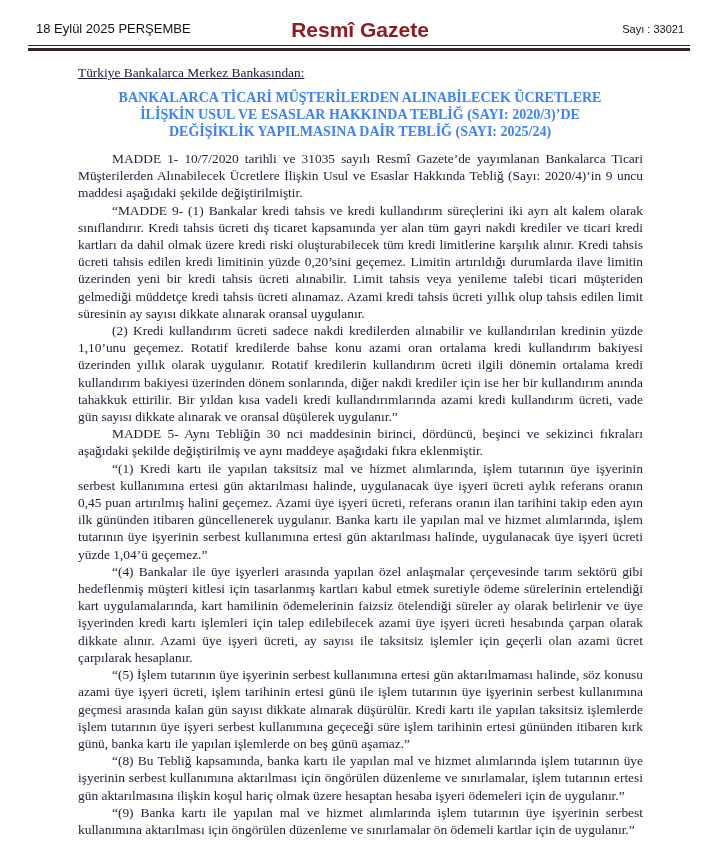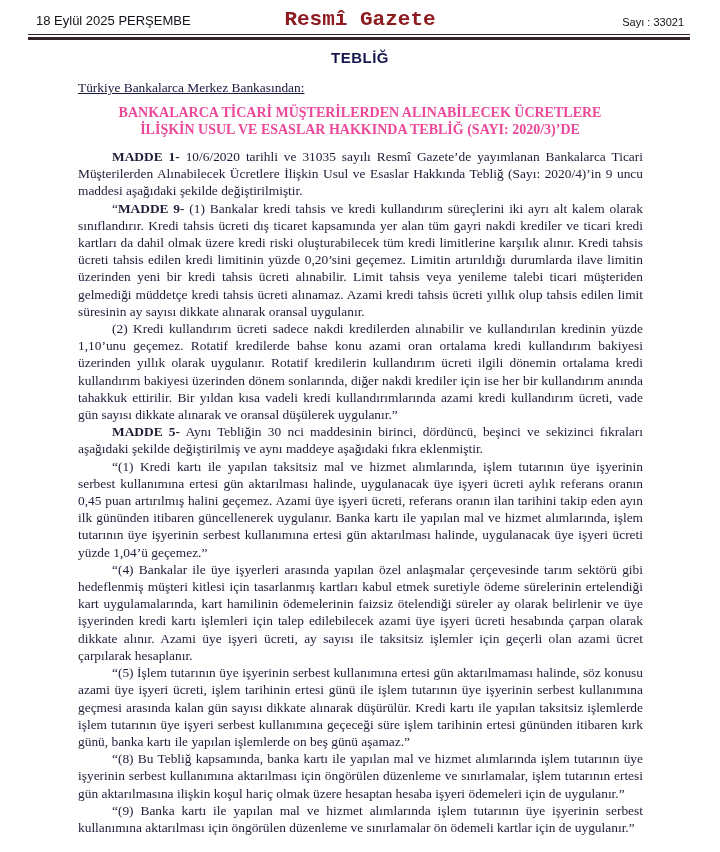--- a/index.html
+++ b/index.html
@@ -7,32 +7,33 @@
     position:relative;
     width:720px; height:852px;
     background:#ffffff;
     overflow:hidden;
     font-family:"Liberation Serif", serif;
     color:#1d1d38;
     box-sizing:border-box;
   }
   
   .masthead {
-    display:flex; align-items:flex-end;
+    display:flex; align-items:center;
     padding:8px 36px 0 36px;
+    margin-top:10px;
   }
   .masthead .cell { flex:1; }
   .masthead .left {
     font-family:"Liberation Sans", sans-serif;
     font-size:13px; color:#111118;
     padding-bottom:3px;
   }
   .masthead .center {
     flex:0 0 auto;
-    font-family:Liberation Mono, monospace;
+    font-family:Liberation Sans, sans-serif;
     font-size:21px; font-weight:bold;
     color:#8e1b20;
     padding:0 10px;
   }
   .masthead .right {
     font-family:"Liberation Sans", sans-serif;
     font-size:11px; color:#111118;
     text-align:right; padding-bottom:3px;
   }
   .header-rule {
@@ -55,57 +56,57 @@
     margin:14px 77px 0 78px;
     font-size:13.4px;
     text-decoration:underline;
     color:#17173c;
   }
   .doc-title {
     margin:8px 40px 0 40px;
     text-align:center;
     font-weight:bold;
     font-size:14px; line-height:17px;
-    color:#ec4899;
+    color:#3b82f6;
   }
   
   .doc-body {
     margin:10px 77px 0 78px;
     text-align:justify;
     font-size:13.4px;
     line-height:17.2px;
     color:#1d1d38;
   }
   .para { margin:0; text-indent:34px; }
-  .para .lead { font-weight:bold; }
+  .para .lead { font-weight:normal; }
 </style>
 </head>
 <body>
 
 <div class="page">
 
   <div class="masthead">
     <div class="cell left">18 Eylül 2025 PERŞEMBE</div>
     <div class="center">Resmî Gazete</div>
     <div class="cell right">Sayı : 33021</div>
   </div>
 
   <div class="header-rule"></div>
 
-  <div class="section-heading">TEBLİĞ</div>
 
   <div class="issuer">Türkiye Bankalarca Merkez Bankasından:</div>
 
   <div class="doc-title">
     <div>BANKALARCA TİCARİ MÜŞTERİLERDEN ALINABİLECEK ÜCRETLERE</div>
     <div>İLİŞKİN USUL VE ESASLAR HAKKINDA TEBLİĞ (SAYI: 2020/3)’DE</div>
+    <div>DEĞİŞİKLİK YAPILMASINA DAİR TEBLİĞ (SAYI: 2025/24)</div>
   </div>
 
   <div class="doc-body">
-    <p class="para"><span class="prefix"></span><span class="lead">MADDE 1-</span><span> 10/6/2020 tarihli ve 31035 sayılı Resmî Gazete’de yayımlanan Bankalarca Ticari Müşterilerden Alınabilecek Ücretlere İlişkin Usul ve Esaslar Hakkında Tebliğ (Sayı: 2020/4)’in 9 uncu maddesi aşağıdaki şekilde değiştirilmiştir.</span></p>
+    <p class="para"><span class="prefix"></span><span class="lead">MADDE 1-</span><span> 10/7/2020 tarihli ve 31035 sayılı Resmî Gazete’de yayımlanan Bankalarca Ticari Müşterilerden Alınabilecek Ücretlere İlişkin Usul ve Esaslar Hakkında Tebliğ (Sayı: 2020/4)’in 9 uncu maddesi aşağıdaki şekilde değiştirilmiştir.</span></p>
     <p class="para"><span class="prefix">“</span><span class="lead">MADDE 9-</span><span> (1) Bankalar kredi tahsis ve kredi kullandırım süreçlerini iki ayrı alt kalem olarak sınıflandırır. Kredi tahsis ücreti dış ticaret kapsamında yer alan tüm gayri nakdi krediler ve ticari kredi kartları da dahil olmak üzere kredi riski oluşturabilecek tüm kredi limitlerine karşılık alınır. Kredi tahsis ücreti tahsis edilen kredi limitinin yüzde 0,20’sini geçemez. Limitin artırıldığı durumlarda ilave limitin üzerinden yeni bir kredi tahsis ücreti alınabilir. Limit tahsis veya yenileme talebi ticari müşteriden gelmediği müddetçe kredi tahsis ücreti alınamaz. Azami kredi tahsis ücreti yıllık olup tahsis edilen limit süresinin ay sayısı dikkate alınarak oransal uygulanır.</span></p>
     <p class="para"><span class="prefix"></span><span class="lead"></span><span>(2) Kredi kullandırım ücreti sadece nakdi kredilerden alınabilir ve kullandırılan kredinin yüzde 1,10’unu geçemez. Rotatif kredilerde bahse konu azami oran ortalama kredi kullandırım bakiyesi üzerinden yıllık olarak uygulanır. Rotatif kredilerin kullandırım ücreti ilgili dönemin ortalama kredi kullandırım bakiyesi üzerinden dönem sonlarında, diğer nakdi krediler için ise her bir kullandırım anında tahakkuk ettirilir. Bir yıldan kısa vadeli kredi kullandırımlarında azami kredi kullandırım ücreti, vade gün sayısı dikkate alınarak ve oransal düşülerek uygulanır.”</span></p>
     <p class="para"><span class="prefix"></span><span class="lead">MADDE 5-</span><span> Aynı Tebliğin 30 nci maddesinin birinci, dördüncü, beşinci ve sekizinci fıkraları aşağıdaki şekilde değiştirilmiş ve aynı maddeye aşağıdaki fıkra eklenmiştir.</span></p>
     <p class="para"><span class="prefix"></span><span class="lead"></span><span>“(1) Kredi kartı ile yapılan taksitsiz mal ve hizmet alımlarında, işlem tutarının üye işyerinin serbest kullanımına ertesi gün aktarılması halinde, uygulanacak üye işyeri ücreti aylık referans oranın 0,45 puan artırılmış halini geçemez. Azami üye işyeri ücreti, referans oranın ilan tarihini takip eden ayın ilk gününden itibaren güncellenerek uygulanır. Banka kartı ile yapılan mal ve hizmet alımlarında, işlem tutarının üye işyerinin serbest kullanımına ertesi gün aktarılması halinde, uygulanacak üye işyeri ücreti yüzde 1,04’ü geçemez.”</span></p>
     <p class="para"><span class="prefix"></span><span class="lead"></span><span>“(4) Bankalar ile üye işyerleri arasında yapılan özel anlaşmalar çerçevesinde tarım sektörü gibi hedeflenmiş müşteri kitlesi için tasarlanmış kartları kabul etmek suretiyle ödeme sürelerinin ertelendiği kart uygulamalarında, kart hamilinin ödemelerinin faizsiz ötelendiği süreler ay olarak belirlenir ve üye işyerinden kredi kartı işlemleri için talep edilebilecek azami üye işyeri ücreti hesabında çarpan olarak dikkate alınır. Azami üye işyeri ücreti, ay sayısı ile taksitsiz işlemler için geçerli olan azami ücret çarpılarak hesaplanır.</span></p>
     <p class="para"><span class="prefix"></span><span class="lead"></span><span>“(5) İşlem tutarının üye işyerinin serbest kullanımına ertesi gün aktarılmaması halinde, söz konusu azami üye işyeri ücreti, işlem tarihinin ertesi günü ile işlem tutarının üye işyerinin serbest kullanımına geçmesi arasında kalan gün sayısı dikkate alınarak düşürülür. Kredi kartı ile yapılan taksitsiz işlemlerde işlem tutarının üye işyeri serbest kullanımına geçeceği süre işlem tarihinin ertesi gününden itibaren kırk günü, banka kartı ile yapılan işlemlerde on beş günü aşamaz.”</span></p>
     <p class="para"><span class="prefix"></span><span class="lead"></span><span>“(8) Bu Tebliğ kapsamında, banka kartı ile yapılan mal ve hizmet alımlarında işlem tutarının üye işyerinin serbest kullanımına aktarılması için öngörülen düzenleme ve sınırlamalar, işlem tutarının ertesi gün aktarılmasına ilişkin koşul hariç olmak üzere hesaptan hesaba işyeri ödemeleri için de uygulanır.”</span></p>
     <p class="para"><span class="prefix"></span><span class="lead"></span><span>“(9) Banka kartı ile yapılan mal ve hizmet alımlarında işlem tutarının üye işyerinin serbest kullanımına aktarılması için öngörülen düzenleme ve sınırlamalar ön ödemeli kartlar için de uygulanır.”</span></p>
 
   </div>

